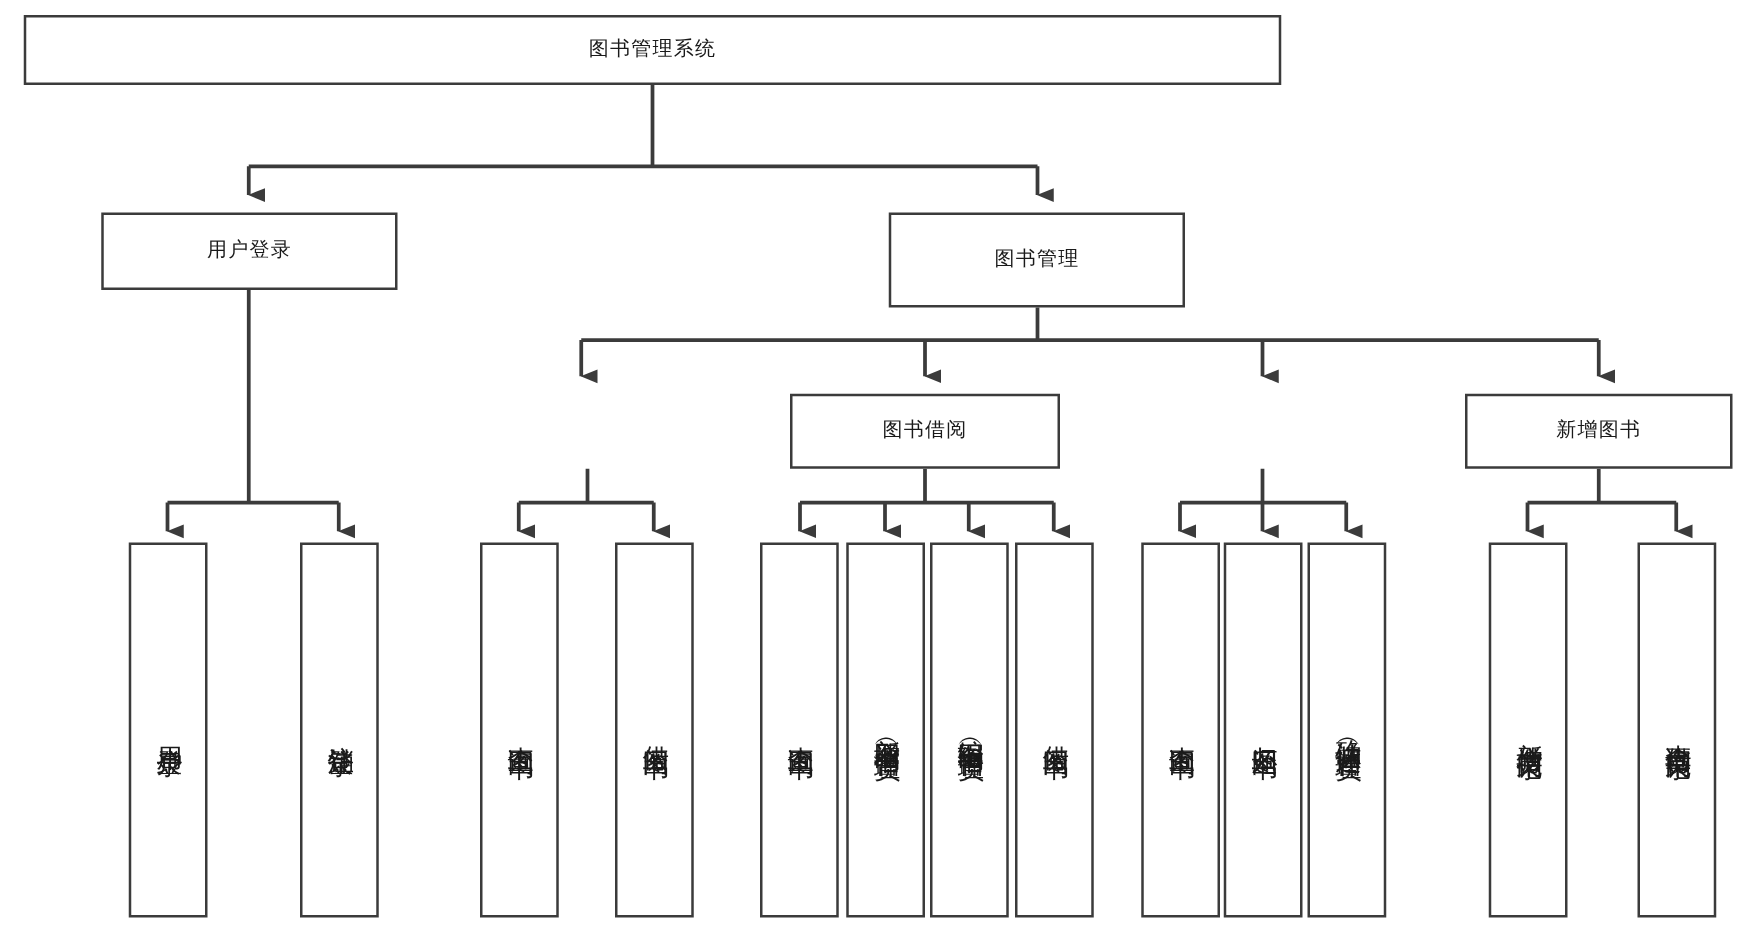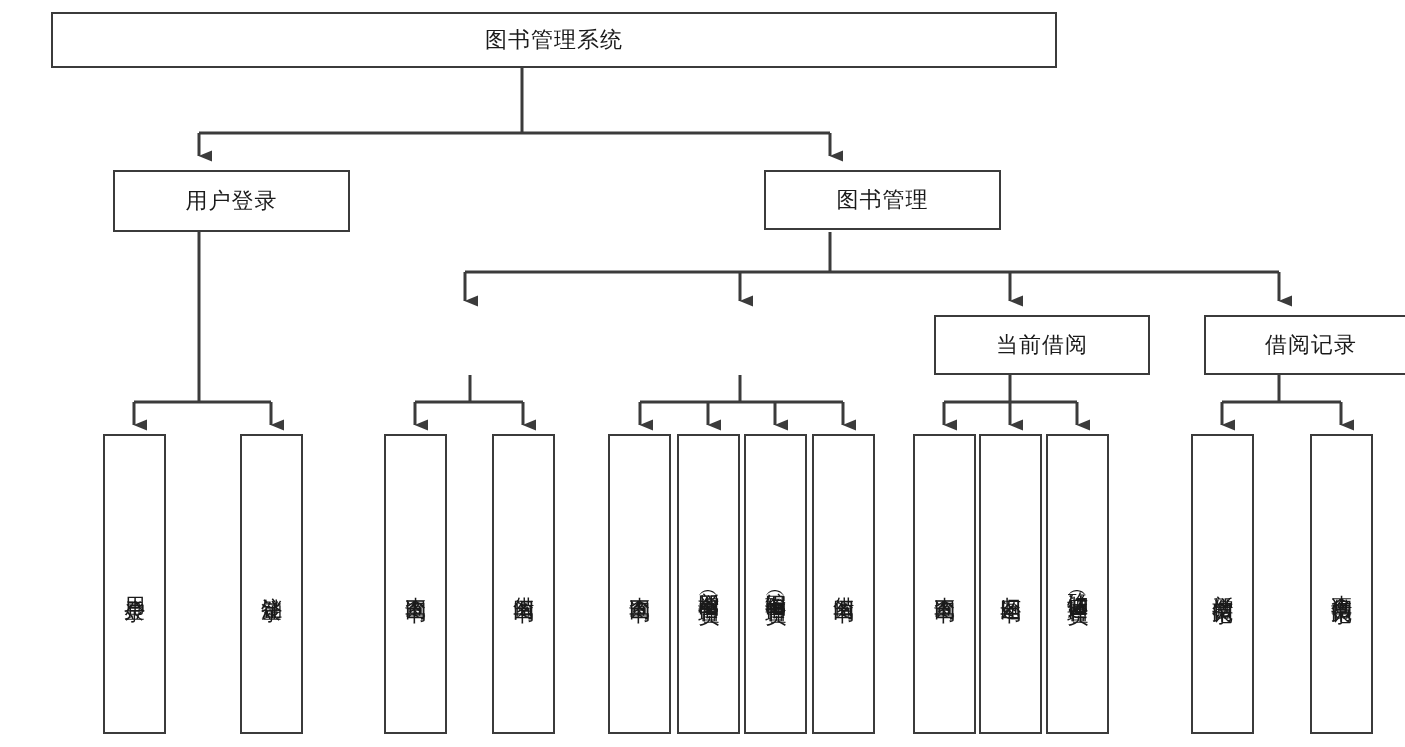--- a/index.html
+++ b/index.html
@@ -4,21 +4,21 @@
 <style>
   html,body{margin:0;padding:0;background:#ffffff;}
   body{width:1405px;height:747px;overflow:hidden;
        font-family:"Liberation Sans","DejaVu Sans",sans-serif;}
   #canvas{position:relative;width:1405px;height:747px;background:#ffffff;}
 
   .node{position:absolute;box-sizing:border-box;background:#ffffff;
         border:2px solid #3b3b3b;display:flex;align-items:center;
         justify-content:center;color:#1a1a1a;}
 
-  .node.h{font-size:22px;letter-spacing:1px;line-height:1.1;margin-left:32px;}
+  .node.h{font-size:16px;letter-spacing:1px;line-height:1.1;}
 
   
   .node.v{writing-mode:vertical-rl;text-orientation:upright;
           font-size:21px;line-height:1.45;letter-spacing:2px;
           padding:6px 0;align-items:center;justify-content:center;
           white-space:normal;text-align:center;}
 
   #wires{position:absolute;left:0;top:0;width:1405px;height:747px;
          pointer-events:none;}
 
@@ -76,24 +76,24 @@
       <path d="M1279,375 L1279,402"></path>
       <path d="M1222,402 L1341,402"></path>
       <path d="M1222,402 L1222,425" marker-end="url(#ah)"></path>
       <path d="M1341,402 L1341,425" marker-end="url(#ah)"></path>
     </g>
   </svg>
 
   <div class="node h" style="left:19px;top:12px;width:1006px;height:56px;">图书管理系统</div>
 
   <div class="node h" style="left:81px;top:170px;width:237px;height:62px;">用户登录</div>
-  <div class="node h" style="left:732px;top:170px;width:237px;height:60px;text-align:right;">图书管理</div>
+  <div class="node h" style="left:711px;top:170px;width:237px;height:76px;text-align:right;">图书管理</div>
 
-  <div class="node h" style="left:902px;top:315px;width:216px;height:60px;">当前借阅</div>
-  <div class="node h" style="left:1172px;top:315px;width:214px;height:60px;">借阅记录</div>
+  <div class="node h" style="left:632px;top:315px;width:216px;height:60px;">图书借阅</div>
+  <div class="node h" style="left:1172px;top:315px;width:214px;height:60px;">新增图书</div>
 
   <div class="node v" style="left:103px;top:434px;width:63px;height:300px;">用户登录</div>
   <div class="node v" style="left:240px;top:434px;width:63px;height:300px;">注销登录</div>
 
   <div class="node v" style="left:384px;top:434px;width:63px;height:300px;">查询图书</div>
   <div class="node v" style="left:492px;top:434px;width:63px;height:300px;">借阅图书</div>
 
   <div class="node v" style="left:608px;top:434px;width:63px;height:300px;">查询图书</div>
   <div class="node v" style="left:677px;top:434px;width:63px;height:300px;">新增图书（管理员）</div>
   <div class="node v" style="left:744px;top:434px;width:63px;height:300px;">编辑图书（管理员）</div>

